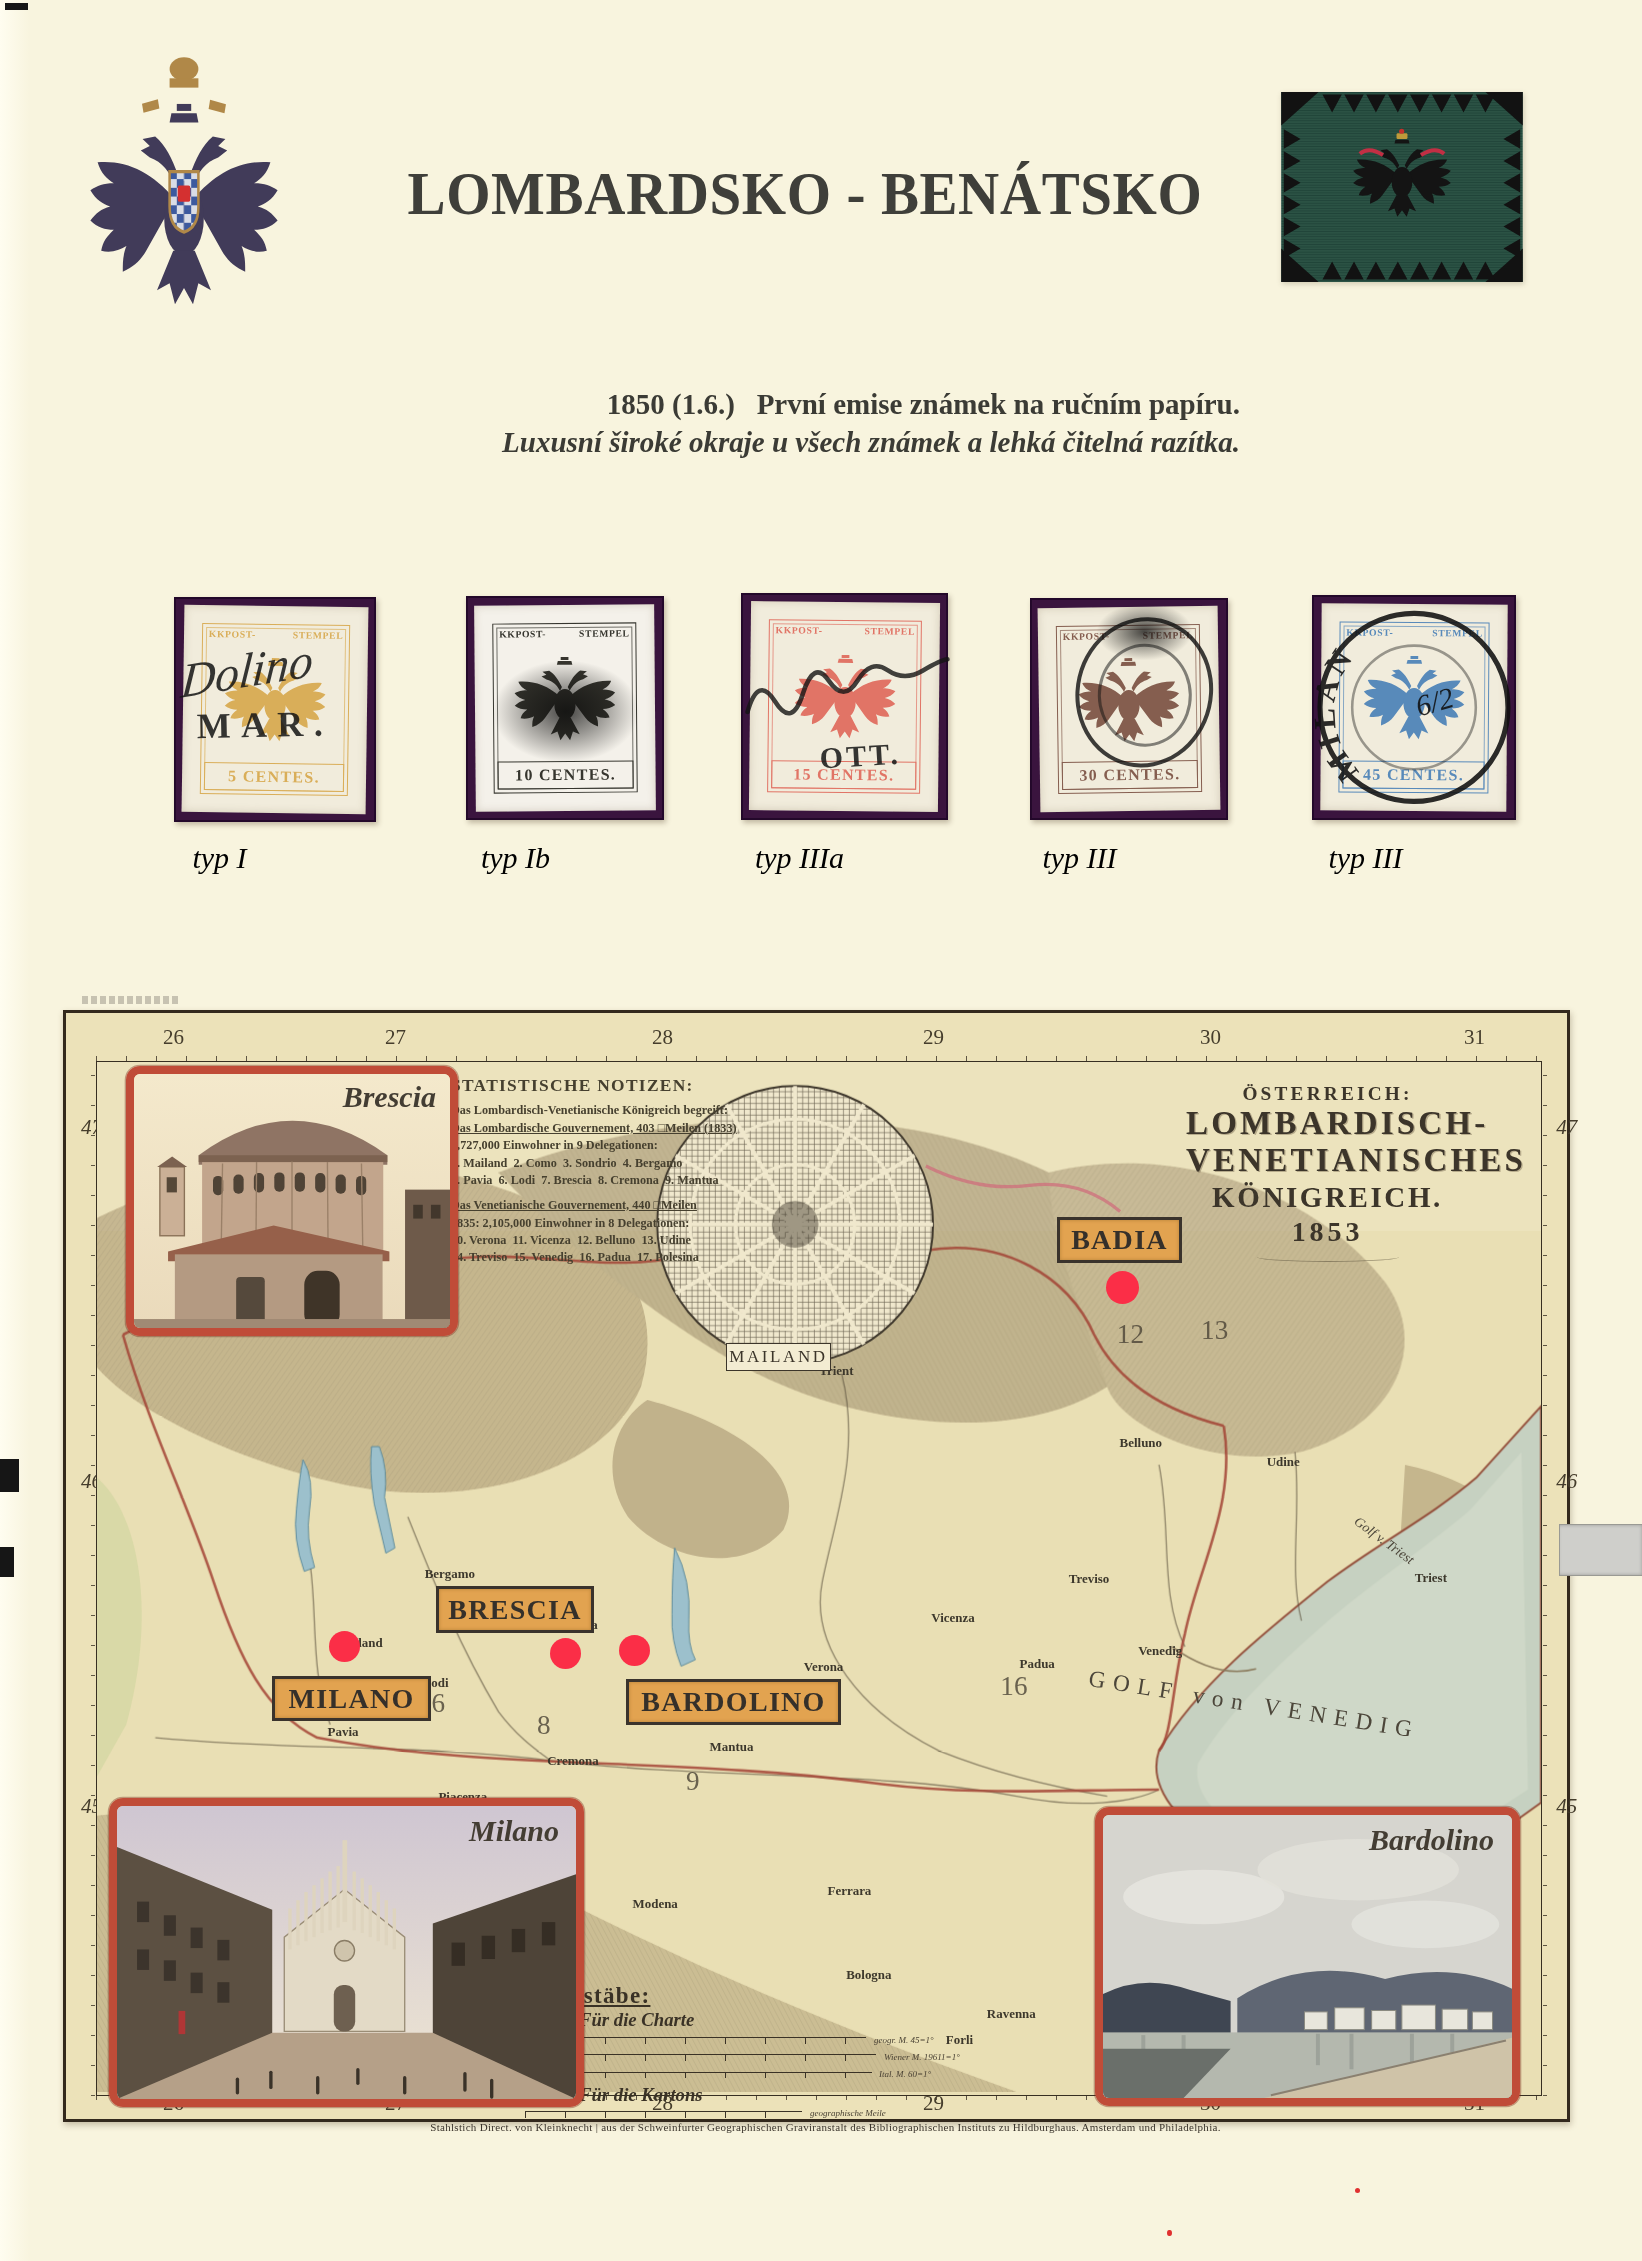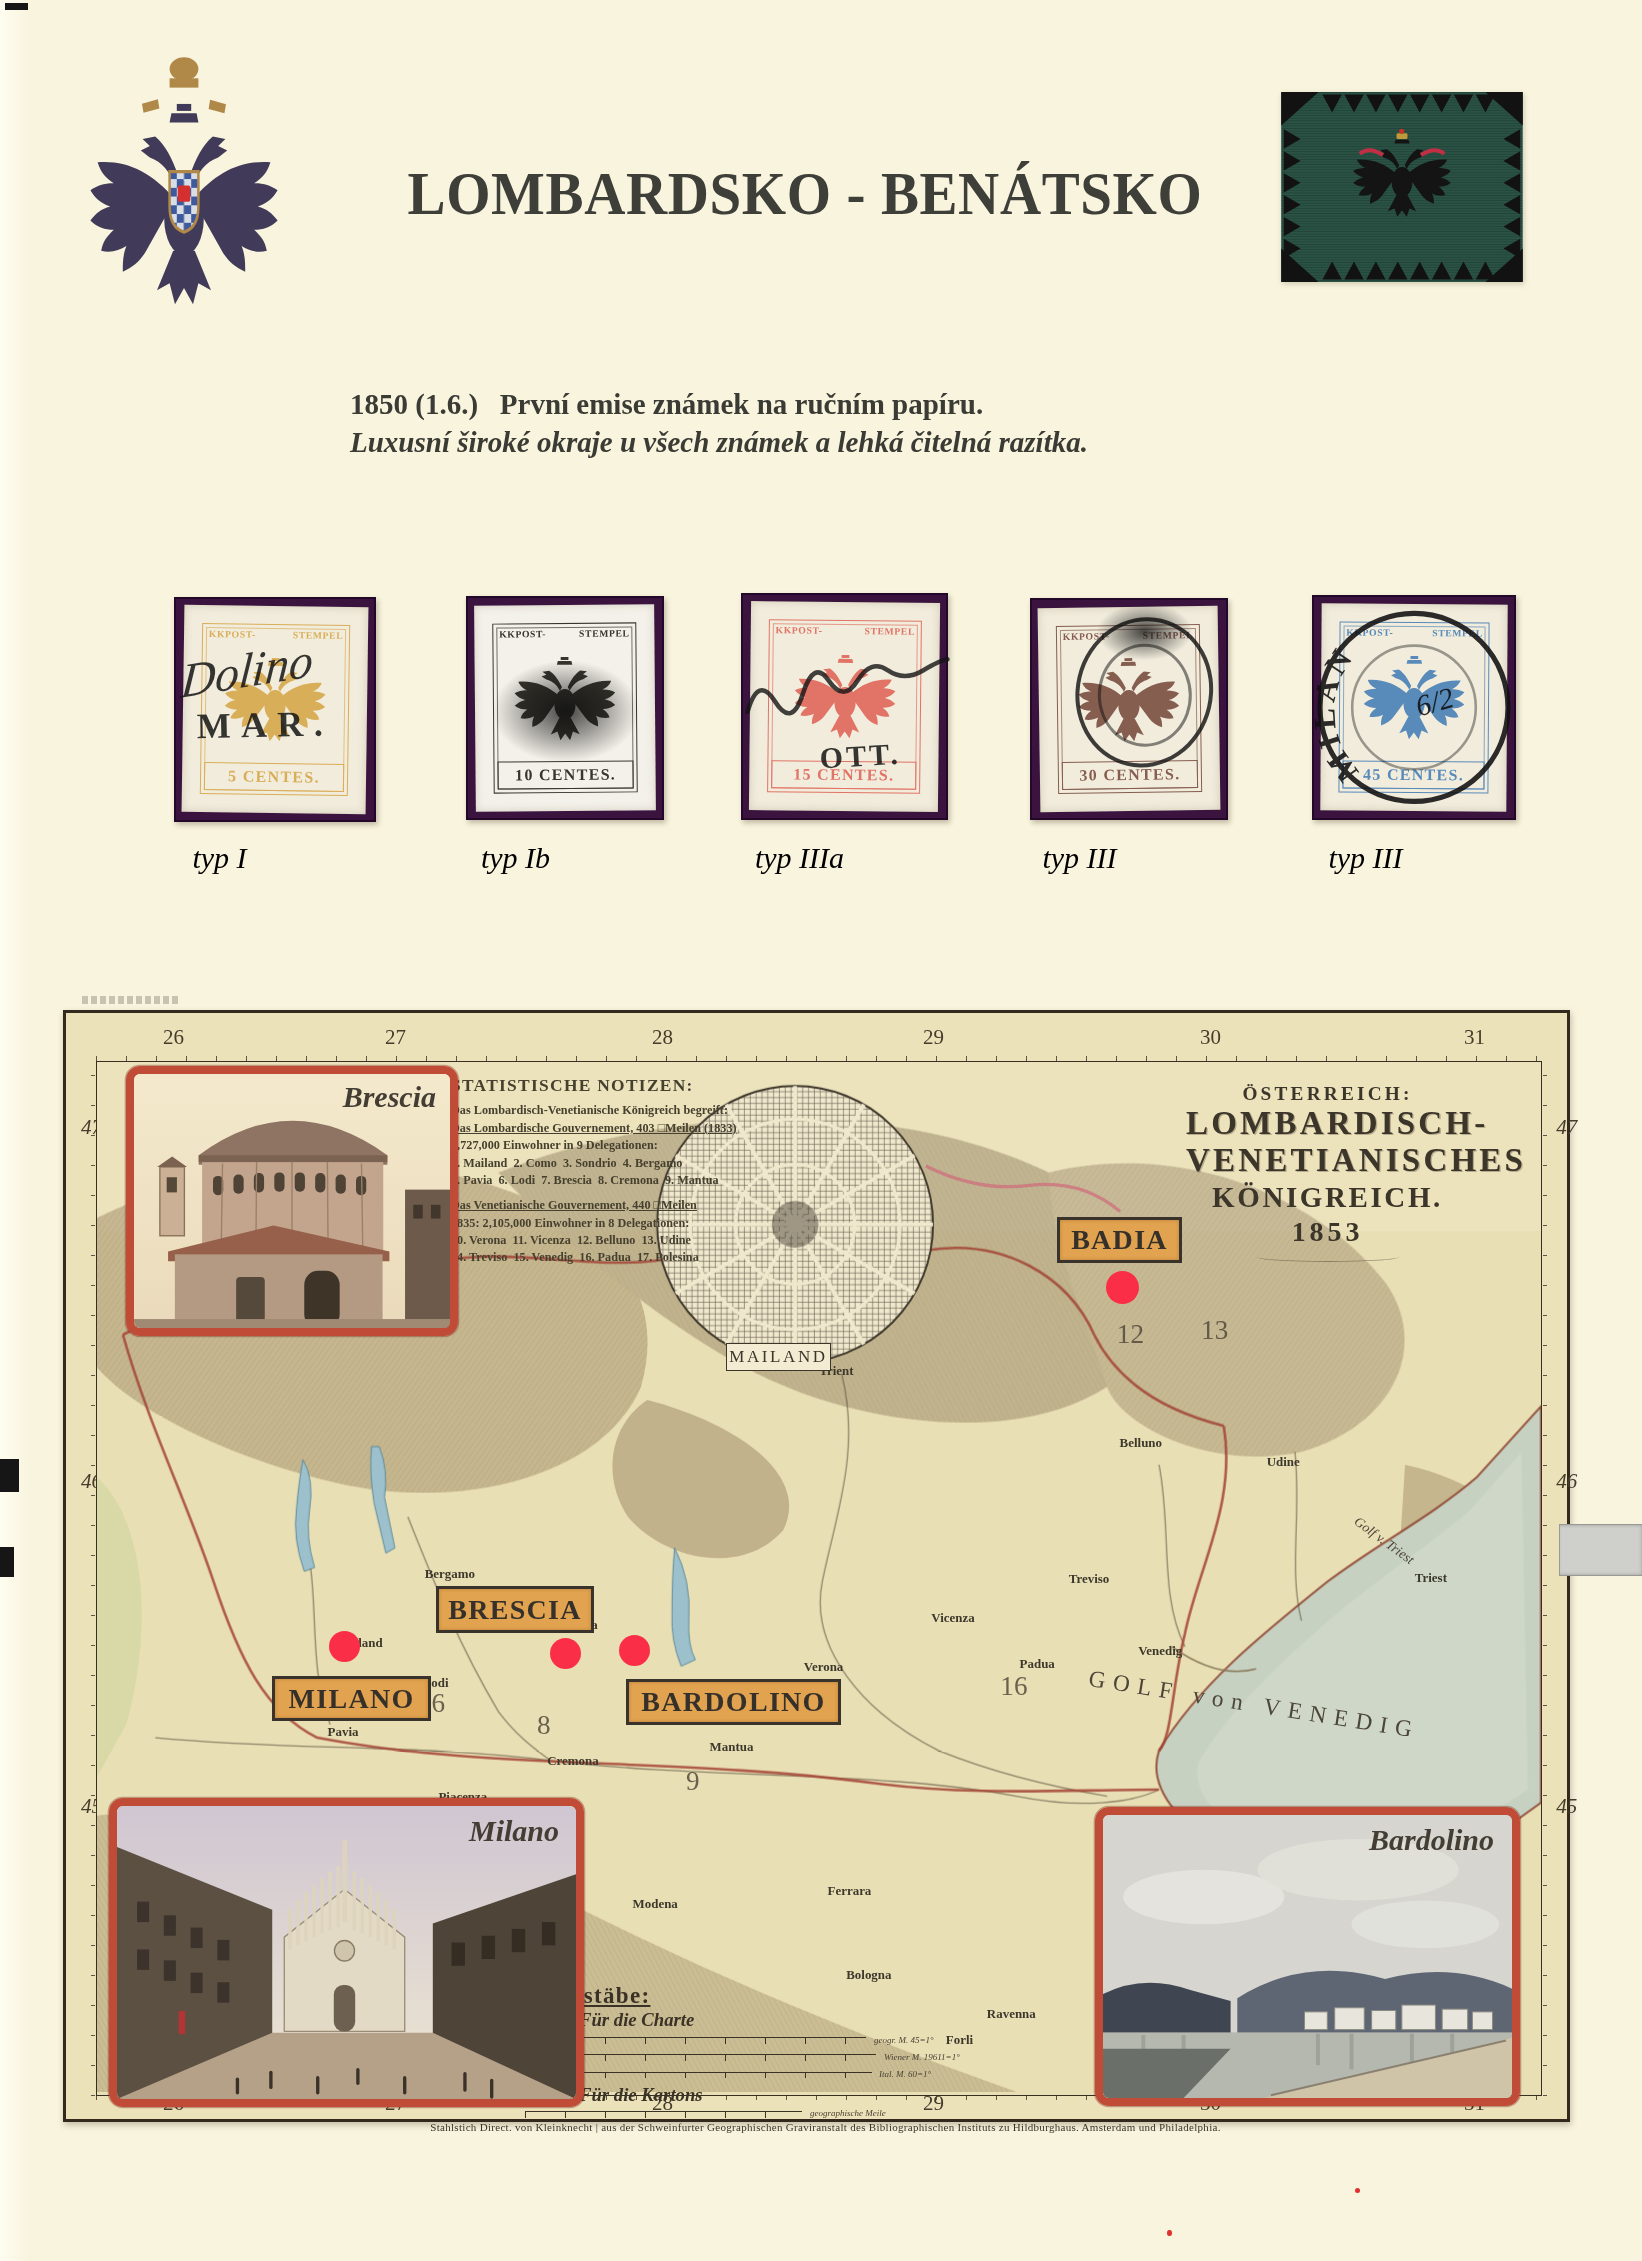--- a/index.html
+++ b/index.html
@@ -9,21 +9,21 @@
         background:linear-gradient(90deg,#fffdf0,rgba(255,253,240,0));pointer-events:none;}
   .abs{position:absolute;}
 
   
   .page-title{left:370px;top:160px;width:870px;text-align:center;font-weight:bold;
         font-size:57px;letter-spacing:0.6px;color:#3f3f3a;transform:scaleY(1.08);}
   .arms{left:76px;top:55px;width:216px;height:261px;}
   .flag{left:1281px;top:92px;width:242px;height:190px;box-shadow:1.3px 1.9px 5.2px rgba(90,80,50,.25);}
   .flag-edge{left:1281px;top:92px;width:4.5px;height:190px;background:#b9c7ca;}
 
-  .intro{left:350px;top:385px;width:902px;text-align:left;color:#3b3b35;}
+  .intro{left:338px;top:385px;width:902px;text-align:right;color:#3b3b35;}
   .intro div{white-space:pre;}
   .intro-1{font-size:29px;font-weight:bold;line-height:39px;}
   .intro-2,.intro-3{font-size:29px;font-weight:bold;font-style:italic;line-height:37px;}
 
   
   .mount{position:absolute;background:#3a143e;box-shadow:inset 0 0 0 1.9px #23082a,1.9px 2.6px 5.2px rgba(70,50,25,.3);margin-left:44px;}
   .paper{position:absolute;inset:9px;background:#f1ecdc;box-shadow:inset 0 0 9px rgba(120,100,70,.25);}
   .design{position:absolute;inset:18px;border:1.9px solid currentColor;opacity:.92;}
   .design::before{content:'';position:absolute;inset:2.6px;border:0.6px solid currentColor;opacity:.7;}
   .stamp-top{position:absolute;left:0;right:0;top:0;display:flex;justify-content:space-between;

